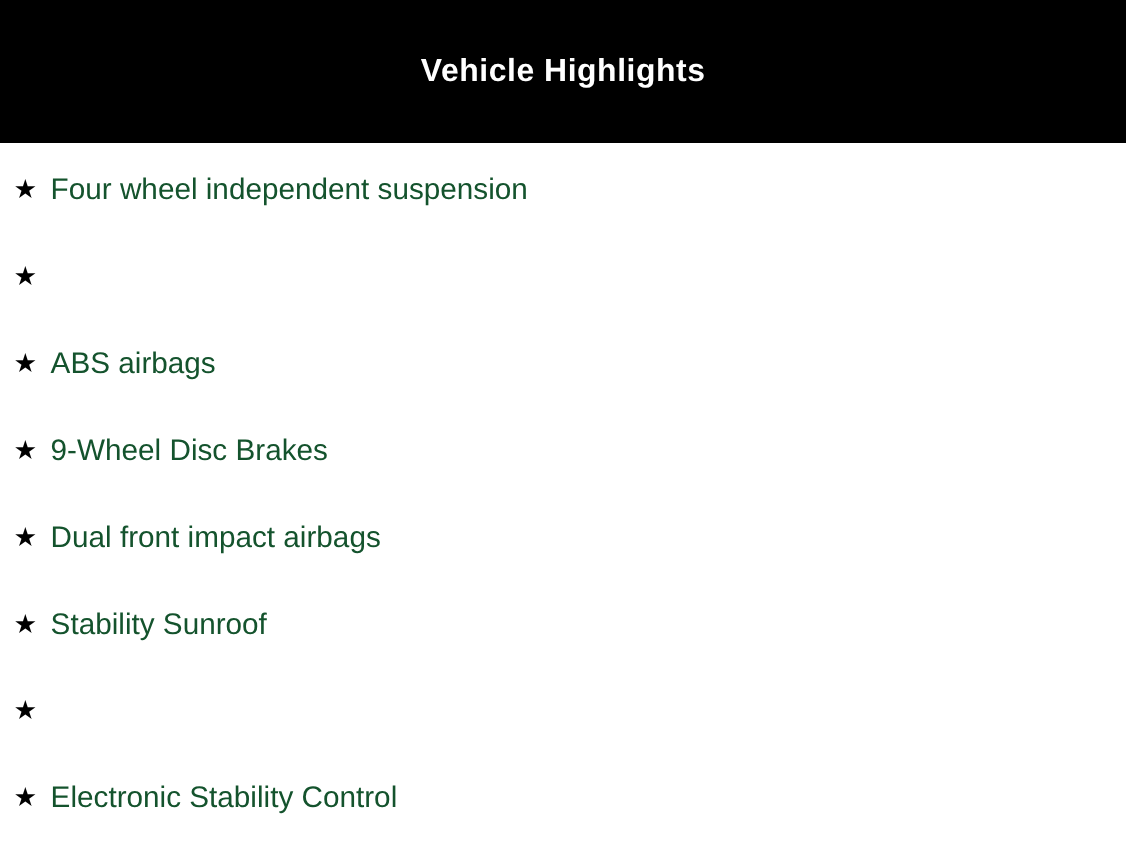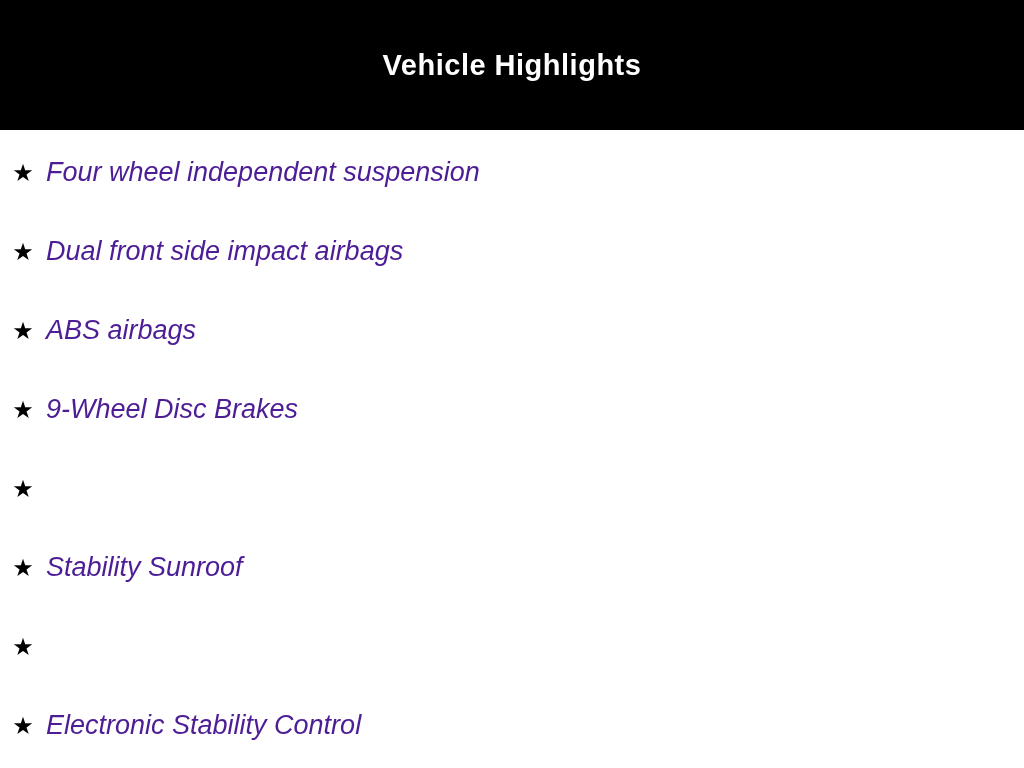--- a/index.html
+++ b/index.html
@@ -46,53 +46,52 @@
     font-size: 24px;
     color: #000000;
     width: 24px;
     display: inline-flex;
     justify-content: center;
     margin-right: 11px;
     line-height: 1;
   }
   .item-label {
     font-size: 27px;
-    color: #4c1d95;
+    color: #14532d;
     line-height: 1;
-    font-style: italic;
   }
 </style>
 </head>
 <body>
 
 <div class="page">
 
   <div class="header">
     <div class="header-title">Vehicle Highlights</div>
   </div>
 
   <ul class="highlights-list">
     <li class="highlight-item">
       <span class="star">★</span>
       <span class="item-label">Four wheel independent suspension</span>
     </li>
     <li class="highlight-item">
       <span class="star">★</span>
-      <span class="item-label">Dual front side impact airbags</span>
     </li>
     <li class="highlight-item">
       <span class="star">★</span>
       <span class="item-label">ABS airbags</span>
     </li>
     <li class="highlight-item">
       <span class="star">★</span>
       <span class="item-label">9-Wheel Disc Brakes</span>
     </li>
     <li class="highlight-item">
       <span class="star">★</span>
+      <span class="item-label">Dual front impact airbags</span>
     </li>
     <li class="highlight-item">
       <span class="star">★</span>
       <span class="item-label">Stability Sunroof</span>
     </li>
     <li class="highlight-item">
       <span class="star">★</span>
     </li>
     <li class="highlight-item">
       <span class="star">★</span>

